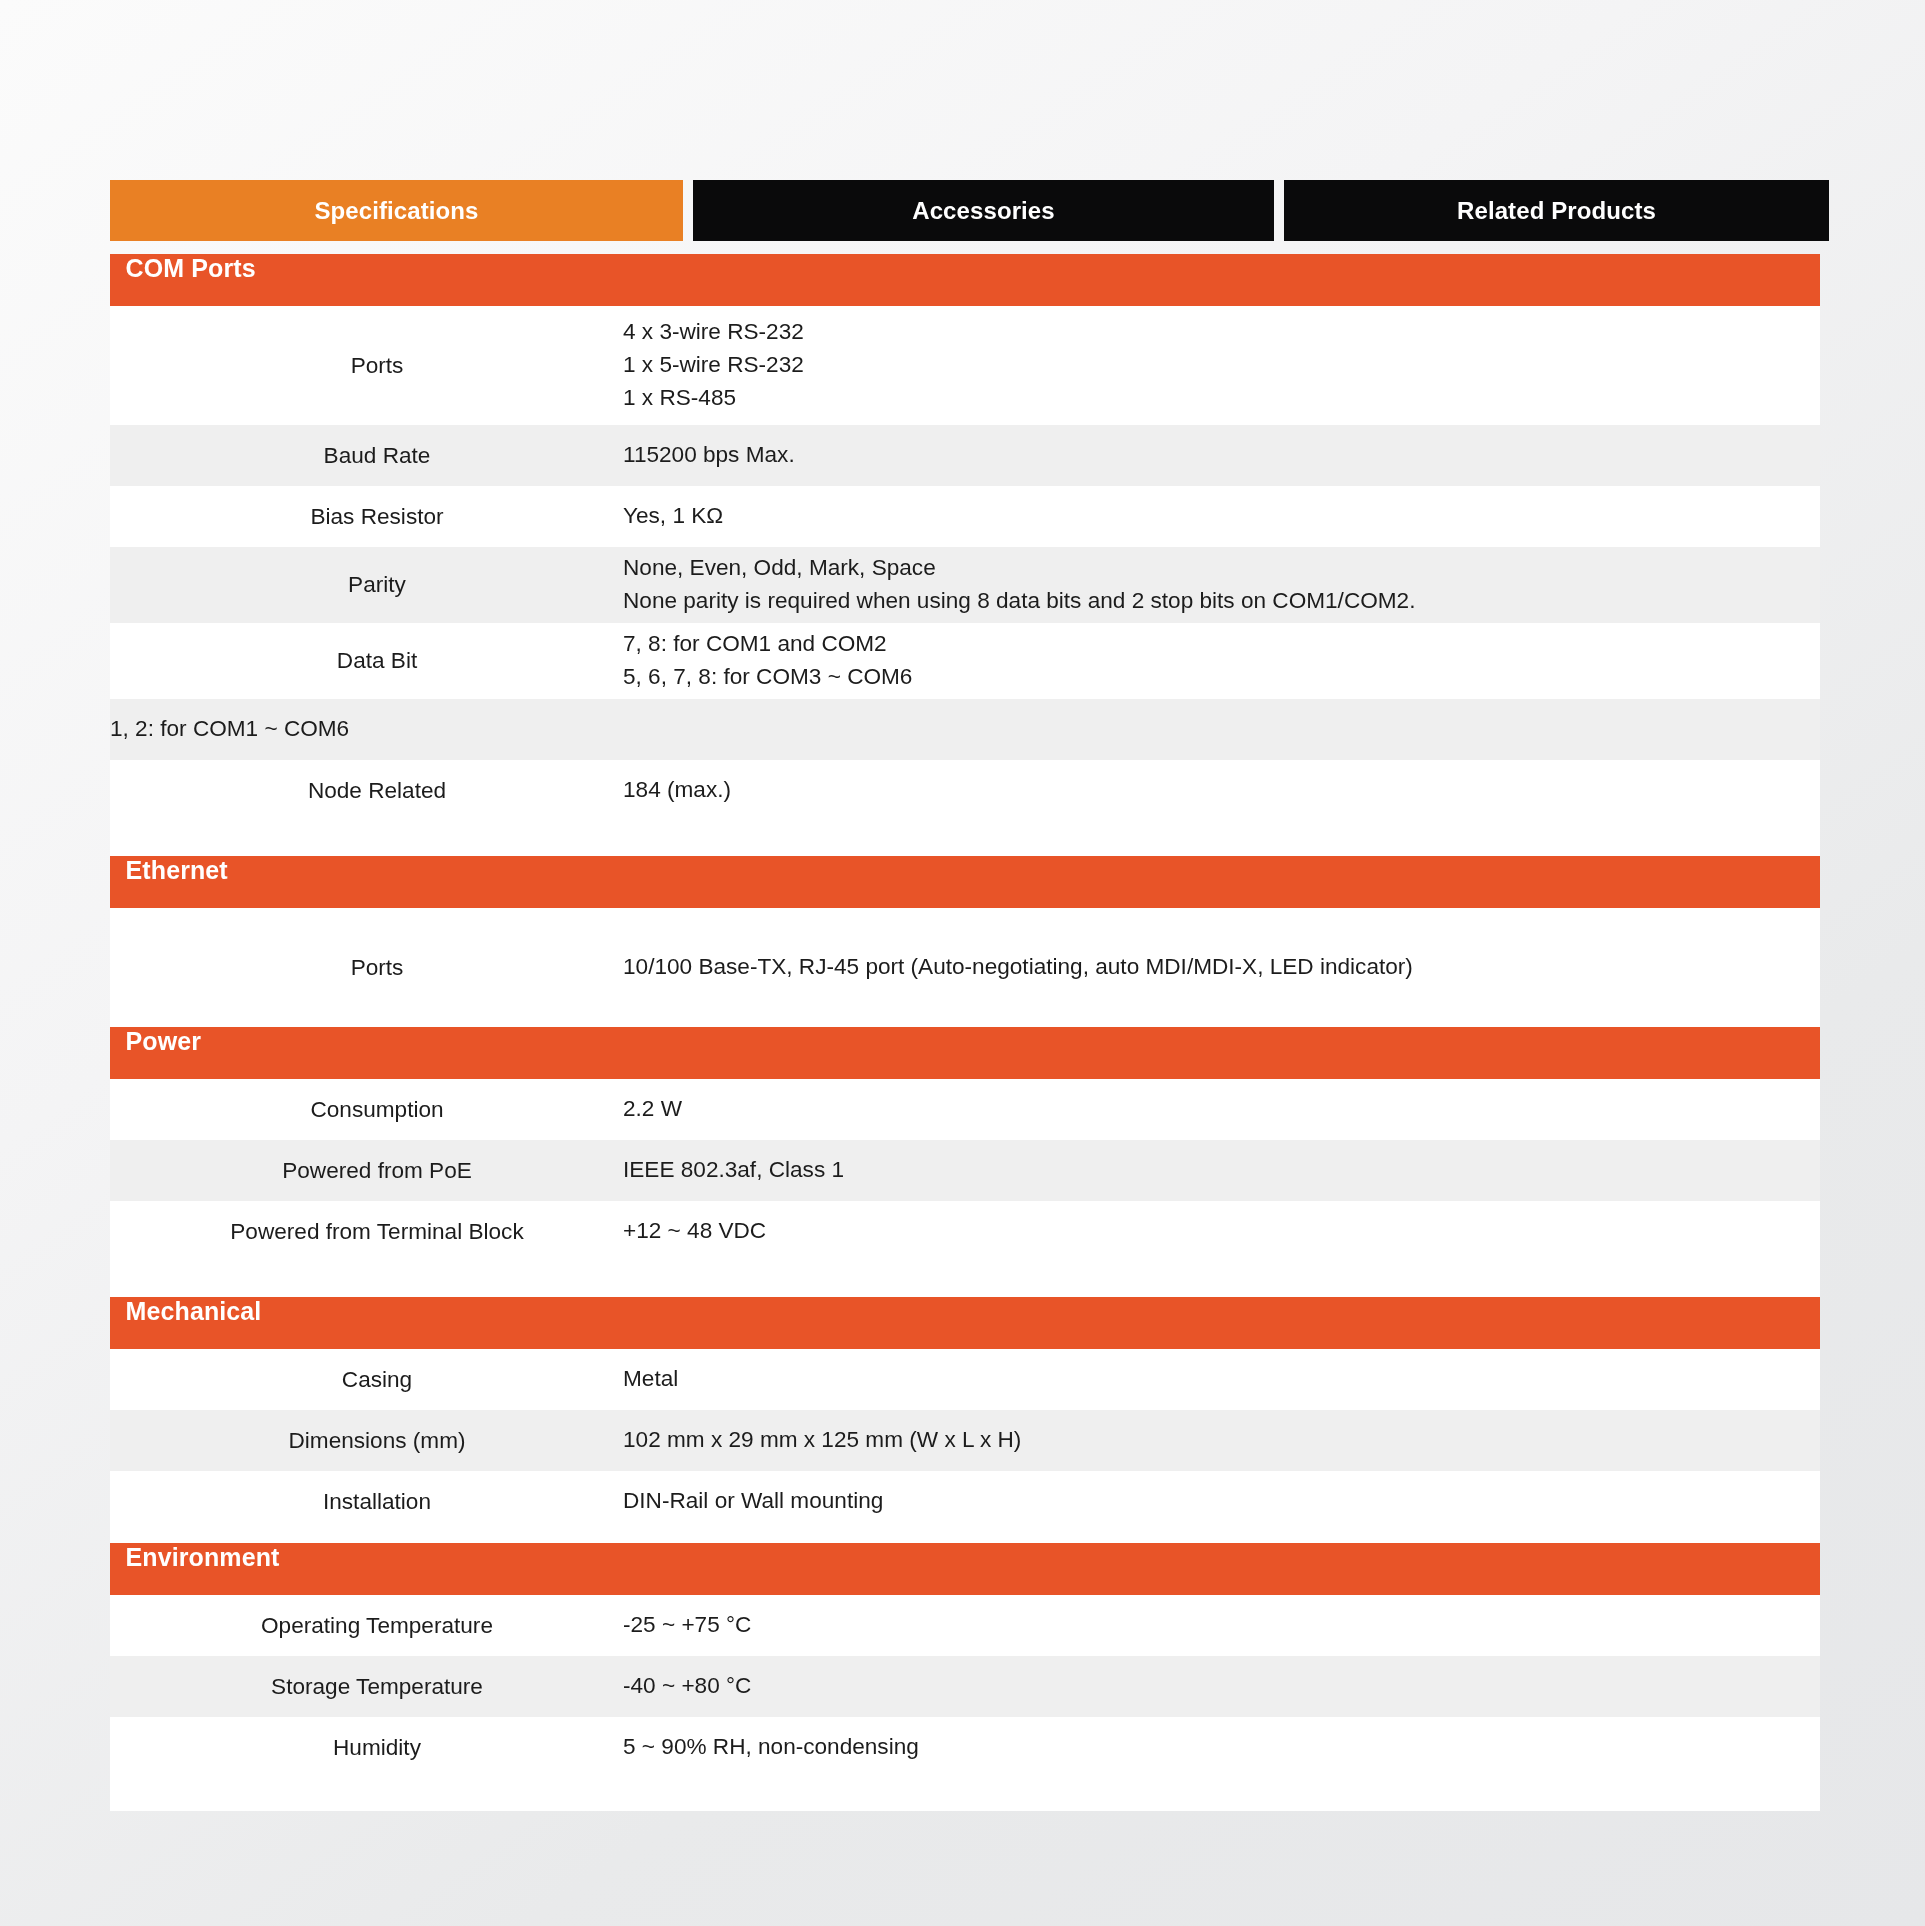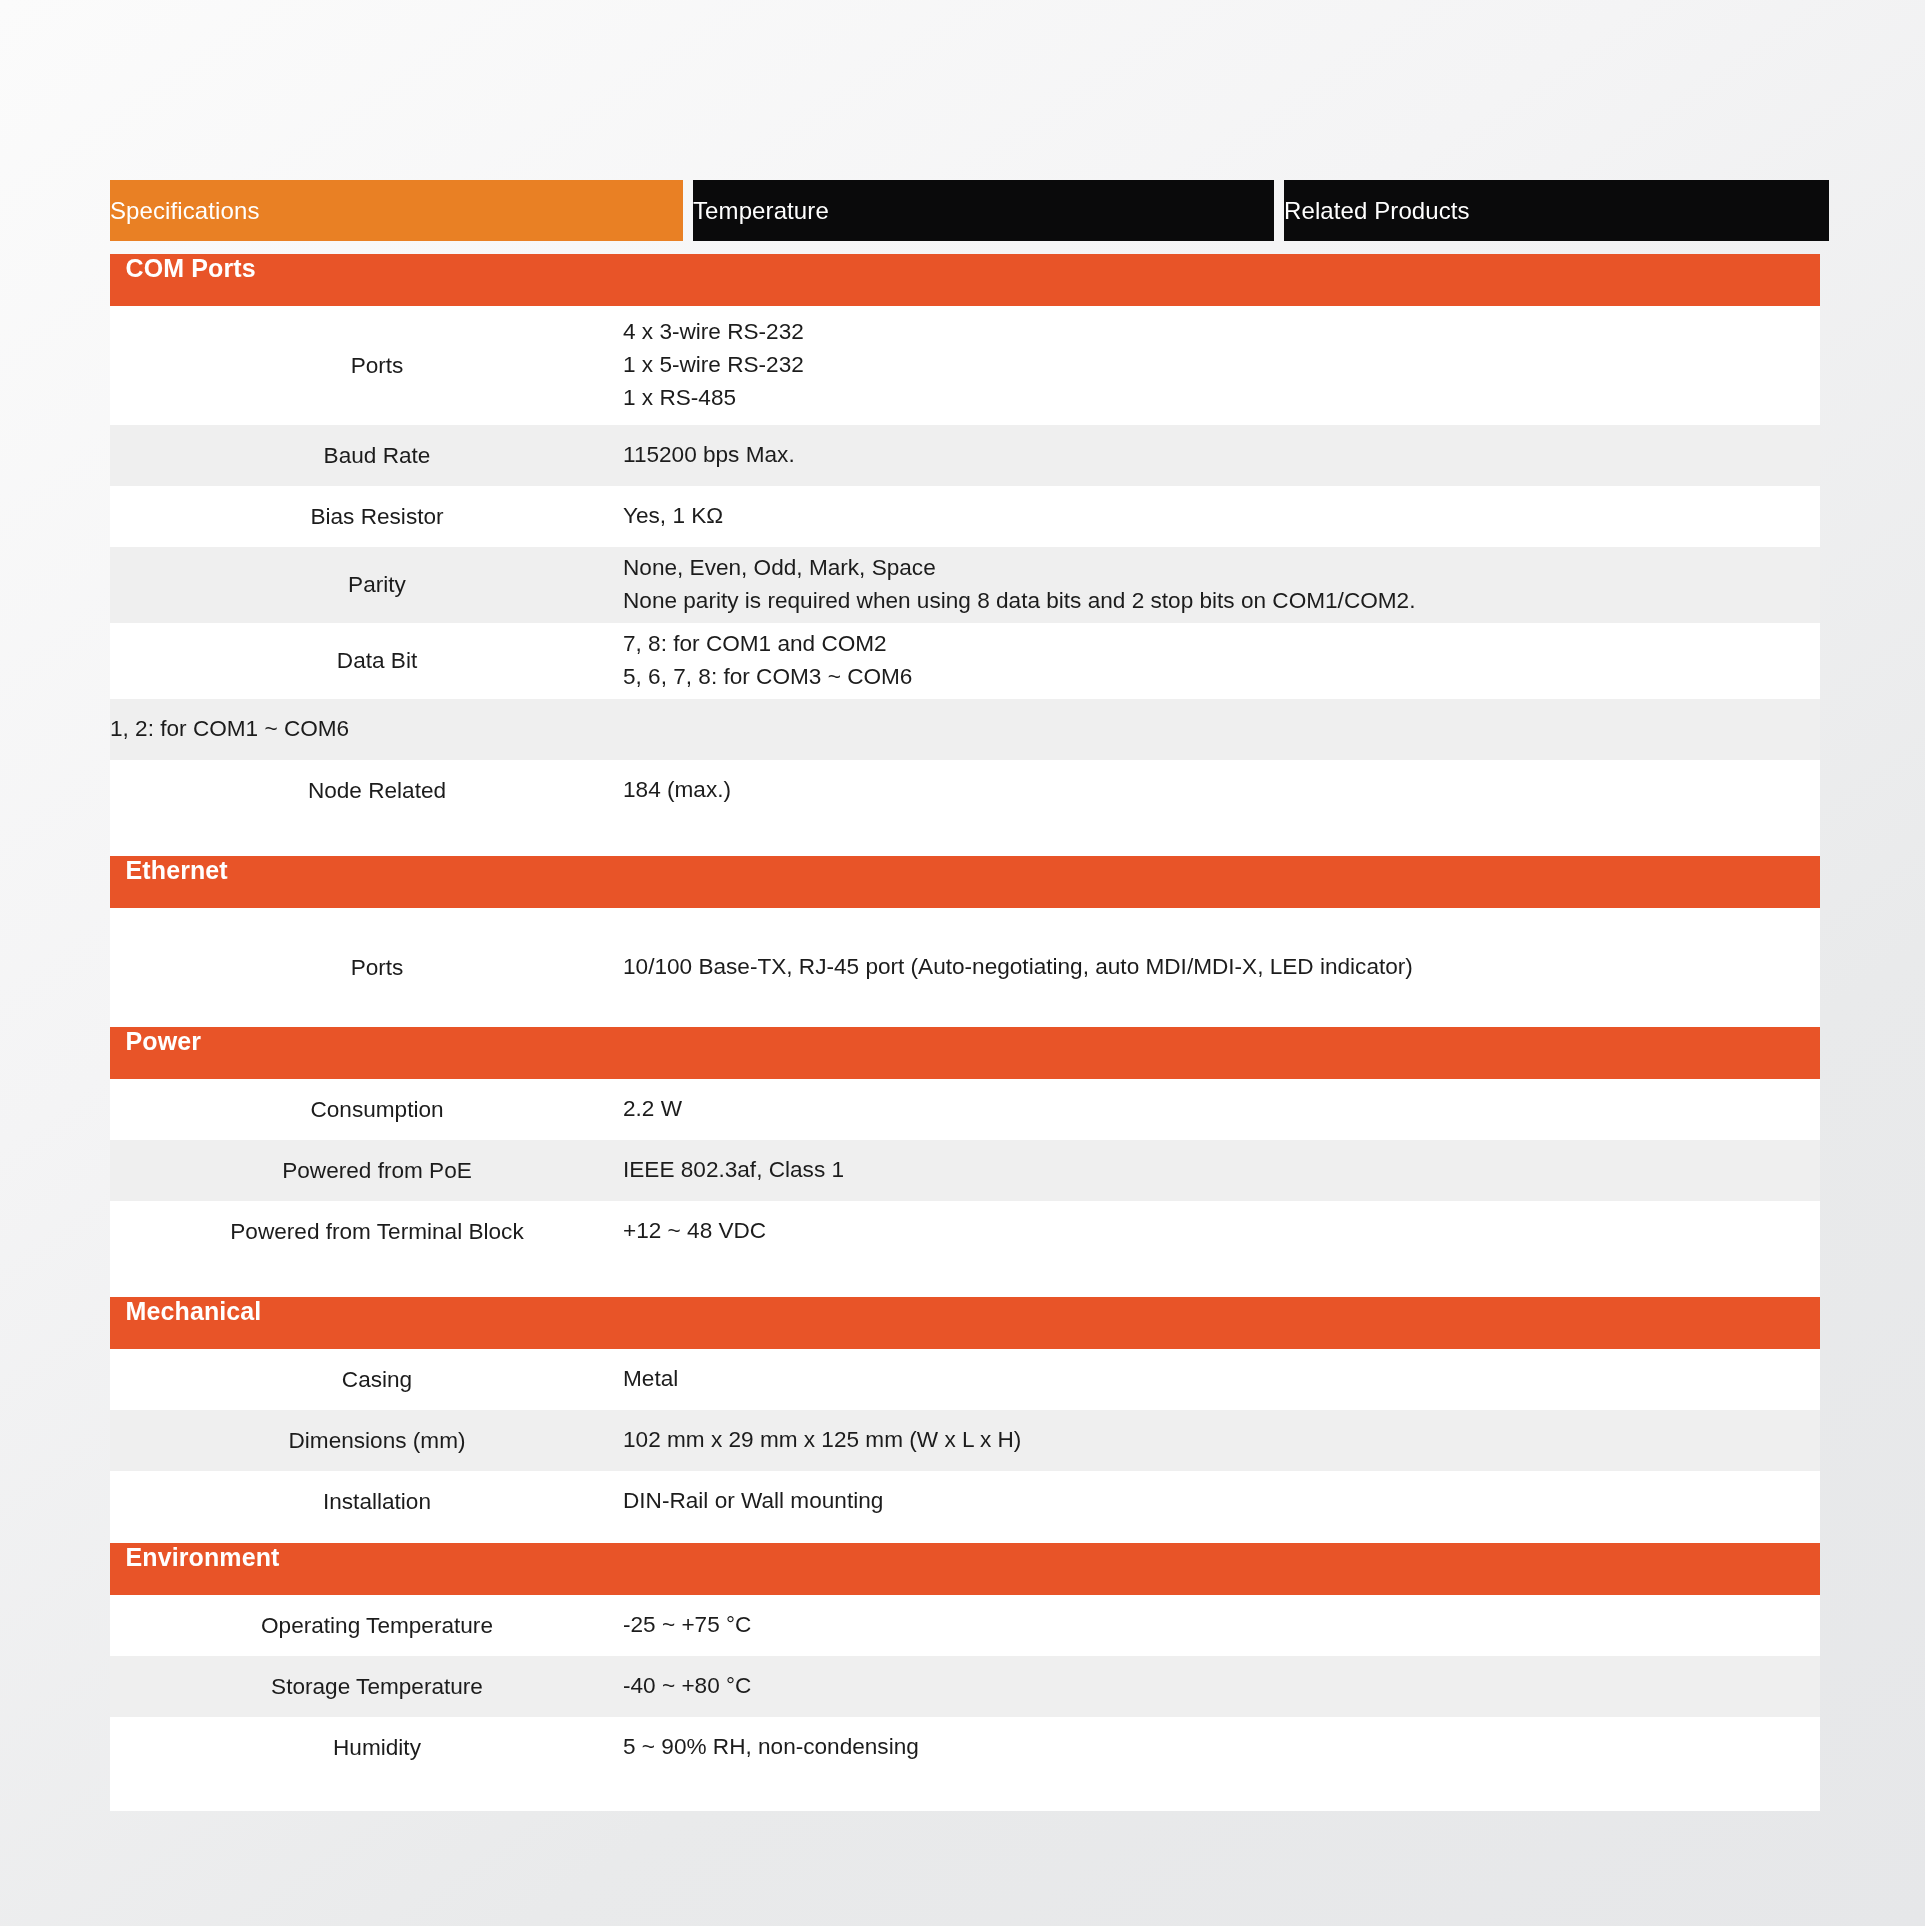--- a/index.html
+++ b/index.html
@@ -25,23 +25,23 @@
   
   .tabs {
     display: flex;
     gap: 10px;
     height: 61px;
   }
   .tab {
     flex: 0 0 auto;
     display: flex;
     align-items: center;
-    justify-content: flex-start;
+    justify-content: center;
     font-size: 24px;
-    font-weight: normal;
+    font-weight: bold;
     letter-spacing: 0.1px;
     color: #ffffff;
     user-select: none;
     box-sizing: border-box;
   }
   .tab-0 { width: 573px; background: #e98024; }
   .tab-1 { width: 581px; background: #0a0a0b; }
   .tab-2 { width: 545px; background: #0a0a0b; }
 
   
@@ -107,21 +107,21 @@
 </head>
 <body>
 
 <div class="page">
 
   <div class="tabs">
     <div class="tab tab-0">
       <span>Specifications</span>
     </div>
     <div class="tab tab-1">
-      <span>Temperature</span>
+      <span>Accessories</span>
     </div>
     <div class="tab tab-2">
       <span>Related Products</span>
     </div>
   </div>
 
   <div class="spec-table">
 
     <div class="section-header">
       <span class="section-title">COM Ports</span>

